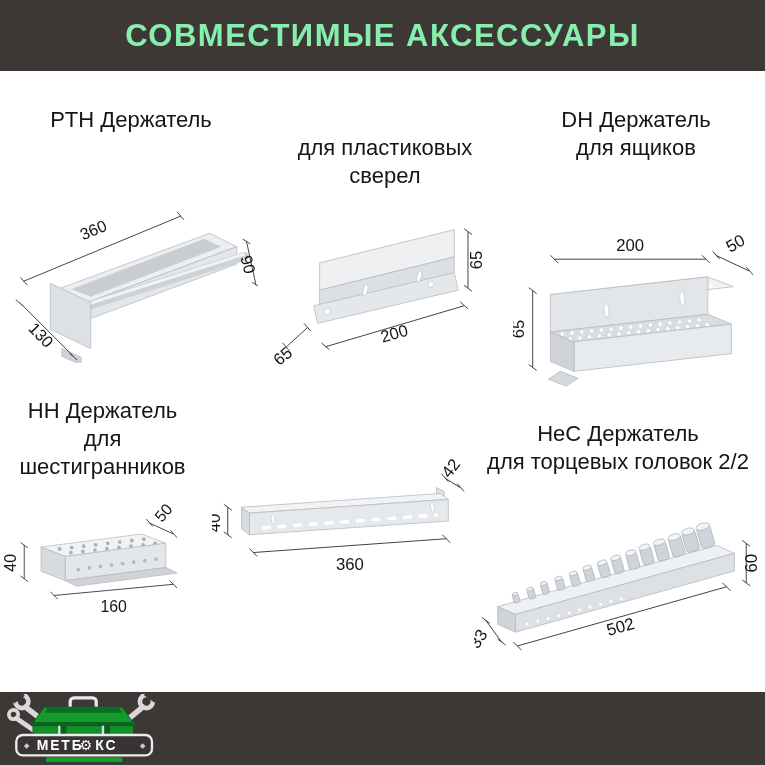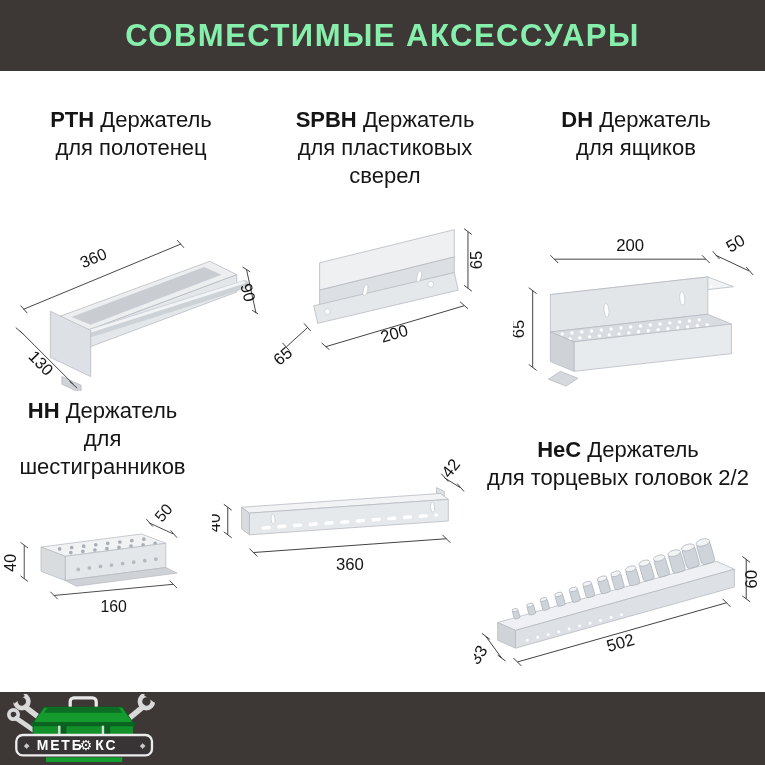--- a/index.html
+++ b/index.html
@@ -4,21 +4,21 @@
 <style>
   html,body{margin:0;padding:0;background:#ffffff;}
   .page{position:relative;width:765px;height:765px;background:#ffffff;overflow:hidden;
         font-family:"Liberation Sans",sans-serif;color:#171717;}
   .bar{position:absolute;left:0;right:0;background:#3d3736;}
   .header{top:0;height:71px;display:flex;align-items:center;justify-content:center;}
   .header-title{color:#86efac;font-size:31px;font-weight:bold;letter-spacing:1.5px;margin:0;}
   .footer{bottom:0;height:73px;}
   .card{position:absolute;text-align:center;}
   .title{font-size:22px;line-height:28px;color:#151515;margin:0;}
-  .title b{font-weight:bold;}
+  .title b{font-weight:normal;}
   .card svg{display:block;margin:0 auto;}
   .dim{font-size:17px;fill:#141414;font-family:"Liberation Sans",sans-serif;}
   .dl{stroke:#3f3f3f;stroke-width:1;fill:none;}
   .ol{stroke:#b6bac0;stroke-width:0.8;}
   .logo{position:absolute;left:7px;top:2px;}
   .brandtxt{font-family:"Liberation Sans",sans-serif;font-weight:bold;fill:#ffffff;
             font-size:15px;letter-spacing:2px;}
   .ornament{fill:#c9c9c9;font-size:8px;font-family:"DejaVu Sans",sans-serif;}
   .gear{fill:#ffffff;font-size:15px;font-family:"DejaVu Sans",sans-serif;}
 </style>
@@ -27,21 +27,20 @@
 
 <div class="page">
 
   <div class="bar header">
     <h1 class="header-title">СОВМЕСТИМЫЕ АКСЕССУАРЫ</h1>
   </div>
 
   <div class="card" style="left:8px;top:106px;width:246px;">
     <p class="title">
       <span><b>PTH</b> <span>Держатель</span></span><br>
-      <span>для полотенец</span>
     </p>
     <svg width="250" height="197" viewBox="0 0 260 205" style="margin-top:32px">
 
       <polygon class="ol" points="52,128 210,70 238,84 80,143" fill="#eceef0"></polygon>
       <polygon points="66,128 204,76 222,84 86,136" fill="#c9cdd2"></polygon>
       <polygon class="ol" points="80,143 238,84 238,102 80,161" fill="#e4e7ea"></polygon>
       <polygon class="ol" points="52,128 80,143 80,161 52,146" fill="#d7dbdf"></polygon>
       <line x1="62" y1="152" x2="246" y2="94" stroke="#cdd2d7" stroke-width="9" stroke-linecap="round"></line>
       <line x1="63" y1="150" x2="245" y2="92" stroke="#f1f3f5" stroke-width="3" stroke-linecap="round"></line>
       <polygon class="ol" points="44,122 86,142 86,190 44,170" fill="#dde1e5"></polygon>
@@ -51,21 +50,21 @@
       <text class="dim" text-anchor="middle" transform="translate(91,72) rotate(-23)">360</text>
       <path class="dl" d="M248 78 L258 124 M244 76 l8 5 M254 121 l8 5"></path>
       <text class="dim" text-anchor="middle" transform="translate(244,104) rotate(75)">90</text>
       <path class="dl" d="M12 142 L68 198 M8 139 l8 7 M64 195 l8 7"></path>
       <text class="dim" text-anchor="middle" transform="translate(30,180) rotate(46)">130</text>
     </svg>
   </div>
 
   <div class="card" style="left:260px;top:106px;width:250px;">
     <p class="title">
-      <span><b>SPBH</b> <span>Держатель</span></span><br>
+      <br>
       <span>для пластиковых</span><br>
       <span>сверел</span>
     </p>
     <svg width="244" height="186" viewBox="0 0 250 190" style="margin-top:14px">
       <polygon class="ol" points="58,60 196,26 196,54 58,88" fill="#eef0f2"></polygon>
       <polygon class="ol" points="58,88 196,54 196,70 58,104" fill="#dcdfe3"></polygon>
       <polygon class="ol" points="52,104 196,70 200,88 56,122" fill="#e5e8eb"></polygon>
       <ellipse cx="105" cy="88" rx="2.2" ry="6" transform="rotate(14 105 88)" fill="#ffffff" stroke="#c5c9ce" stroke-width="0.8"></ellipse>
       <ellipse cx="160" cy="74" rx="2.2" ry="6" transform="rotate(14 160 74)" fill="#ffffff" stroke="#c5c9ce" stroke-width="0.8"></ellipse>
       <circle cx="66" cy="110" r="3" fill="#ffffff" stroke="#c5c9ce" stroke-width="0.8"></circle>
@@ -144,21 +143,21 @@
 
       <path class="dl" d="M16 60 L16 88 M12 57 l8 6 M12 85 l8 6"></path>
       <text class="dim" text-anchor="middle" transform="translate(8,76) rotate(-90)">40</text>
       <path class="dl" d="M236 30 L252 40 M233 26 l7 8 M249 36 l7 8"></path>
       <text class="dim" text-anchor="middle" transform="translate(247,24) rotate(-52)">42</text>
       <path class="dl" d="M42 106 L238 92 M38 102 l8 8 M234 88 l8 8"></path>
       <text class="dim" text-anchor="middle" transform="translate(140,124)">360</text>
     </svg>
   </div>
 
-  <div class="card" style="left:472px;top:436px;width:292px;">
+  <div class="card" style="left:472px;top:420px;width:292px;">
     <p class="title">
       <span><b>HeC</b> <span>Держатель</span></span><br>
       <span>для торцевых головок 2/2</span>
     </p>
     <svg width="288" height="173" viewBox="0 0 292 175" style="margin-top:10px">
       <polygon class="ol" points="24,122 246,60 264,68 42,130" fill="#eef0f3"></polygon>
       <polygon class="ol" points="42,130 264,68 264,86 42,148" fill="#dde1e5"></polygon>
       <polygon class="ol" points="24,122 42,130 42,148 24,140" fill="#d0d4d9"></polygon>
       <line x1="54" y1="140" x2="150" y2="114" stroke="#ffffff" stroke-width="3" stroke-linecap="round" stroke-dasharray="0 11"></line>
 

